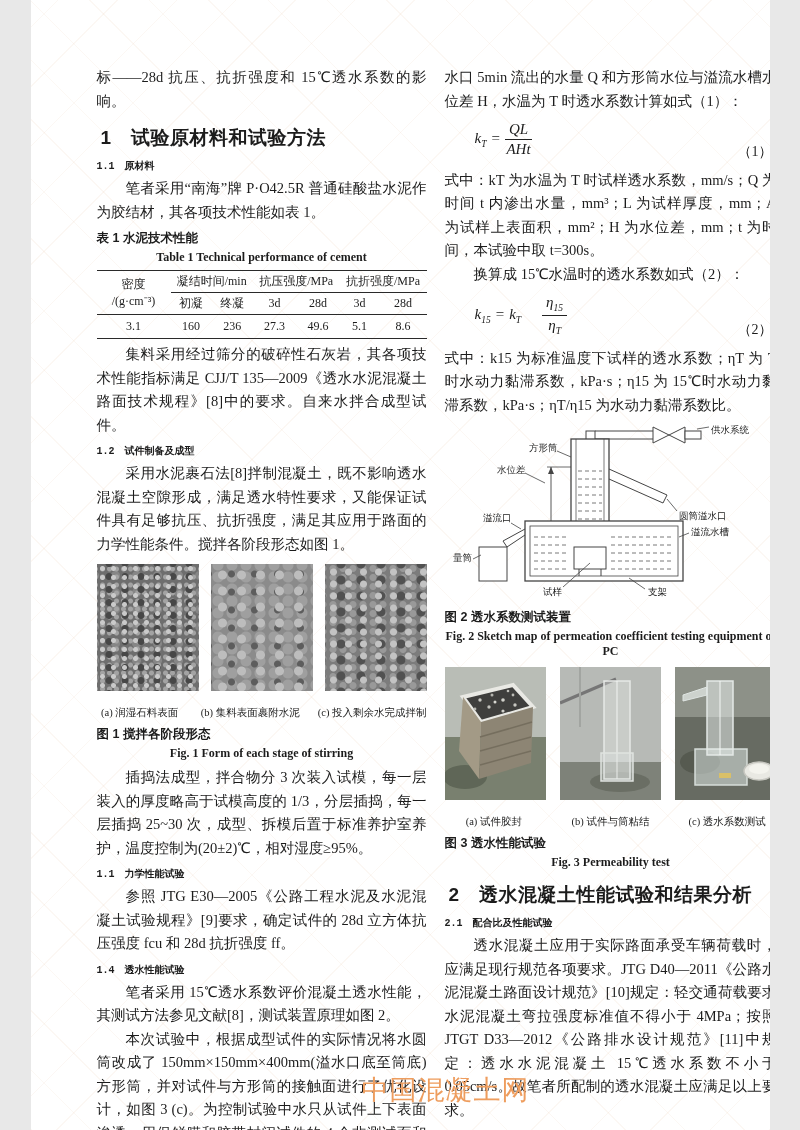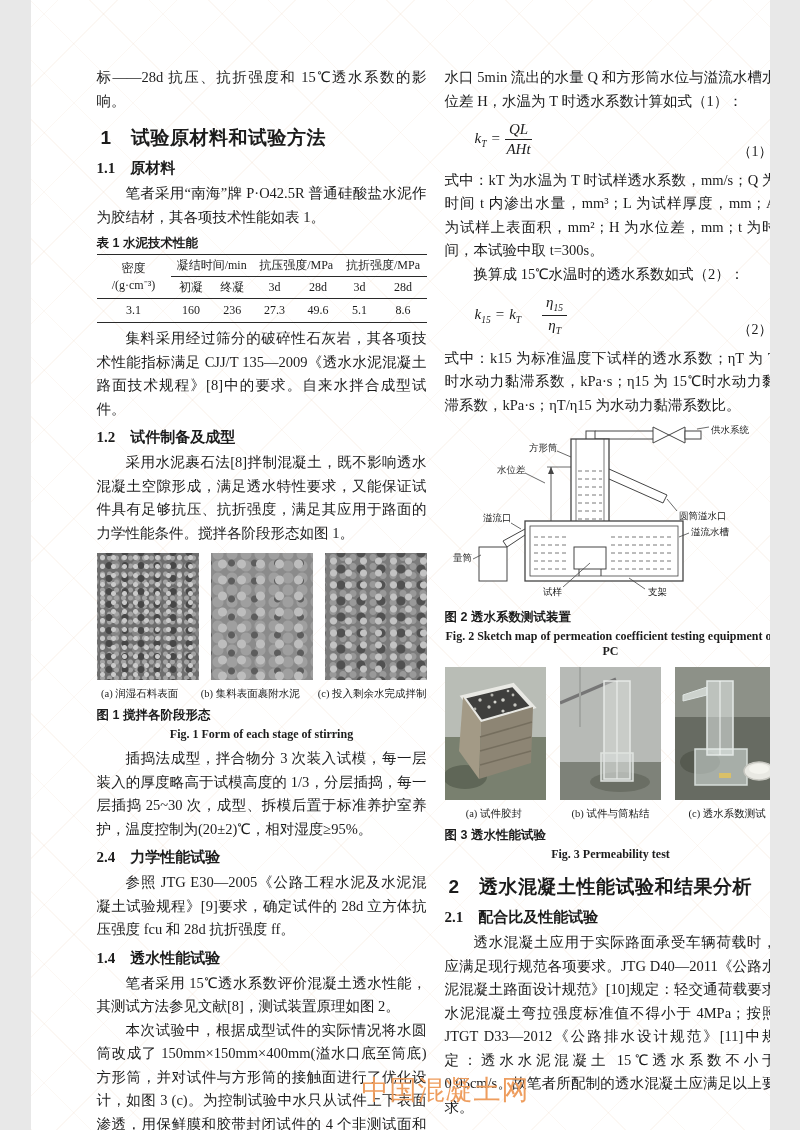--- a/index.html
+++ b/index.html
@@ -22,22 +22,22 @@
     margin:0; font-size:14.5px; line-height:23.5px; text-align:justify;
     text-indent:2em;
   }
   p.noindent { text-indent:0; }
 
   .h1 {
     margin:12px 4px 8px; font-size:19px; font-weight:bold;
     font-family:"Liberation Sans", sans-serif; letter-spacing:0.5px;
   }
   .h2 {
-    margin:7px 0 4px; font-size:15px; font-weight:bold;
-    font-family:Liberation Serif, serif;
+    margin:7px 0 4px; font-size:10px; font-weight:bold;
+    font-family:Liberation Mono, monospace;
   }
 
   .cap-cn {
     text-align:left; font-size:12.5px; font-weight:bold;
     font-family:"Liberation Sans", sans-serif; margin-top:6px;
   }
   .cap-en {
     text-align:center; font-size:12px; font-weight:bold; margin:3px 0 5px;
   }
 
@@ -47,21 +47,21 @@
     margin:2px 0 4px;
   }
   table.tbl td { padding:2px 1px; }
   td.spanner { border-bottom:1px solid #2a2a2a; }
   tr.subhead td { border-bottom:1px solid #2a2a2a; }
   td.dens { border-bottom:1px solid #2a2a2a; width:72px; }
   .blk { display:block; line-height:17px; }
   tr.data td { padding:4px 1px; }
 
   .photo-row { display:flex; gap:12px; margin-top:8px; }
-  .photo-caps { display:flex; gap:18px; margin-top:7px; }
+  .photo-caps { display:flex; gap:18px; margin-top:15px; }
   .photo-caps span { flex:1; text-align:center; font-size:10.5px; white-space:nowrap; }
 
   .stone { width:102px; height:127px; }
   .stone-a {
     background-color:#6e6e6e;
     background-image:
       radial-gradient(circle, #cacaca 0 2px, rgba(0,0,0,0) 3px),
       radial-gradient(circle, #474747 0 3px, rgba(0,0,0,0) 4px),
       radial-gradient(circle, #a3a3a3 0 2px, rgba(0,0,0,0) 3px),
       radial-gradient(circle, #868686 0 4px, rgba(0,0,0,0) 5px);
@@ -110,20 +110,21 @@
 <div class="page">
   <div class="bg-pattern"></div>
 
   <div class="col col-left">
     <p class="body noindent">标——28d 抗压、抗折强度和 15℃透水系数的影响。</p>
     <div class="h1">1　试验原材料和试验方法</div>
     <div class="h2">1.1　原材料</div>
     <p class="body">笔者采用“南海”牌 P·O42.5R 普通硅酸盐水泥作为胶结材，其各项技术性能如表 1。</p>
 
     <div class="cap-cn">表 1 水泥技术性能</div>
+    <div class="cap-en">Table 1 Technical performance of cement</div>
     <table class="tbl">
       <tbody>
           <tr>
         <td rowspan="2" class="dens">
           <span class="blk">密度</span>
           <span class="blk">/(g·cm⁻³)</span>
         </td>
         <td colspan="2" class="spanner">凝结时间/min</td>
         <td colspan="2" class="spanner">抗压强度/MPa</td>
         <td colspan="2" class="spanner">抗折强度/MPa</td>
@@ -159,21 +160,21 @@
     </div>
     <div class="photo-caps">
       <span>(a) 润湿石料表面</span>
       <span>(b) 集料表面裹附水泥</span>
       <span>(c) 投入剩余水完成拌制</span>
     </div>
     <div class="cap-cn">图 1 搅拌各阶段形态</div>
     <div class="cap-en">Fig. 1 Form of each stage of stirring</div>
 
     <p class="body">插捣法成型，拌合物分 3 次装入试模，每一层装入的厚度略高于试模高度的 1/3，分层插捣，每一层插捣 25~30 次，成型、拆模后置于标准养护室养护，温度控制为(20±2)℃，相对湿度≥95%。</p>
-    <div class="h2">2.4　力学性能试验</div>
+    <div class="h2">1.1　力学性能试验</div>
     <p class="body">参照 JTG E30—2005《公路工程水泥及水泥混凝土试验规程》[9]要求，确定试件的 28d 立方体抗压强度 fcu 和 28d 抗折强度 ff。</p>
     <div class="h2">1.4　透水性能试验</div>
     <p class="body">笔者采用 15℃透水系数评价混凝土透水性能，其测试方法参见文献[8]，测试装置原理如图 2。</p>
     <p class="body">本次试验中，根据成型试件的实际情况将水圆筒改成了 150mm×150mm×400mm(溢水口底至筒底)方形筒，并对试件与方形筒的接触面进行了优化设计，如图 3 (c)。为控制试验中水只从试件上下表面渗透，用保鲜膜和胶带封闭试件的 4 个非测试面和与方形筒接触的顶面四周（图 3(a)），并用胶带将方形筒和试件顶面黏贴牢固（图 3(b)）。试验记录出</p>
   </div>
 
   <div class="col col-right">
     <p class="body noindent">水口 5min 流出的水量 Q 和方形筒水位与溢流水槽水位差 H，水温为 T 时透水系数计算如式（1）：</p>
 
     <div class="equation">

